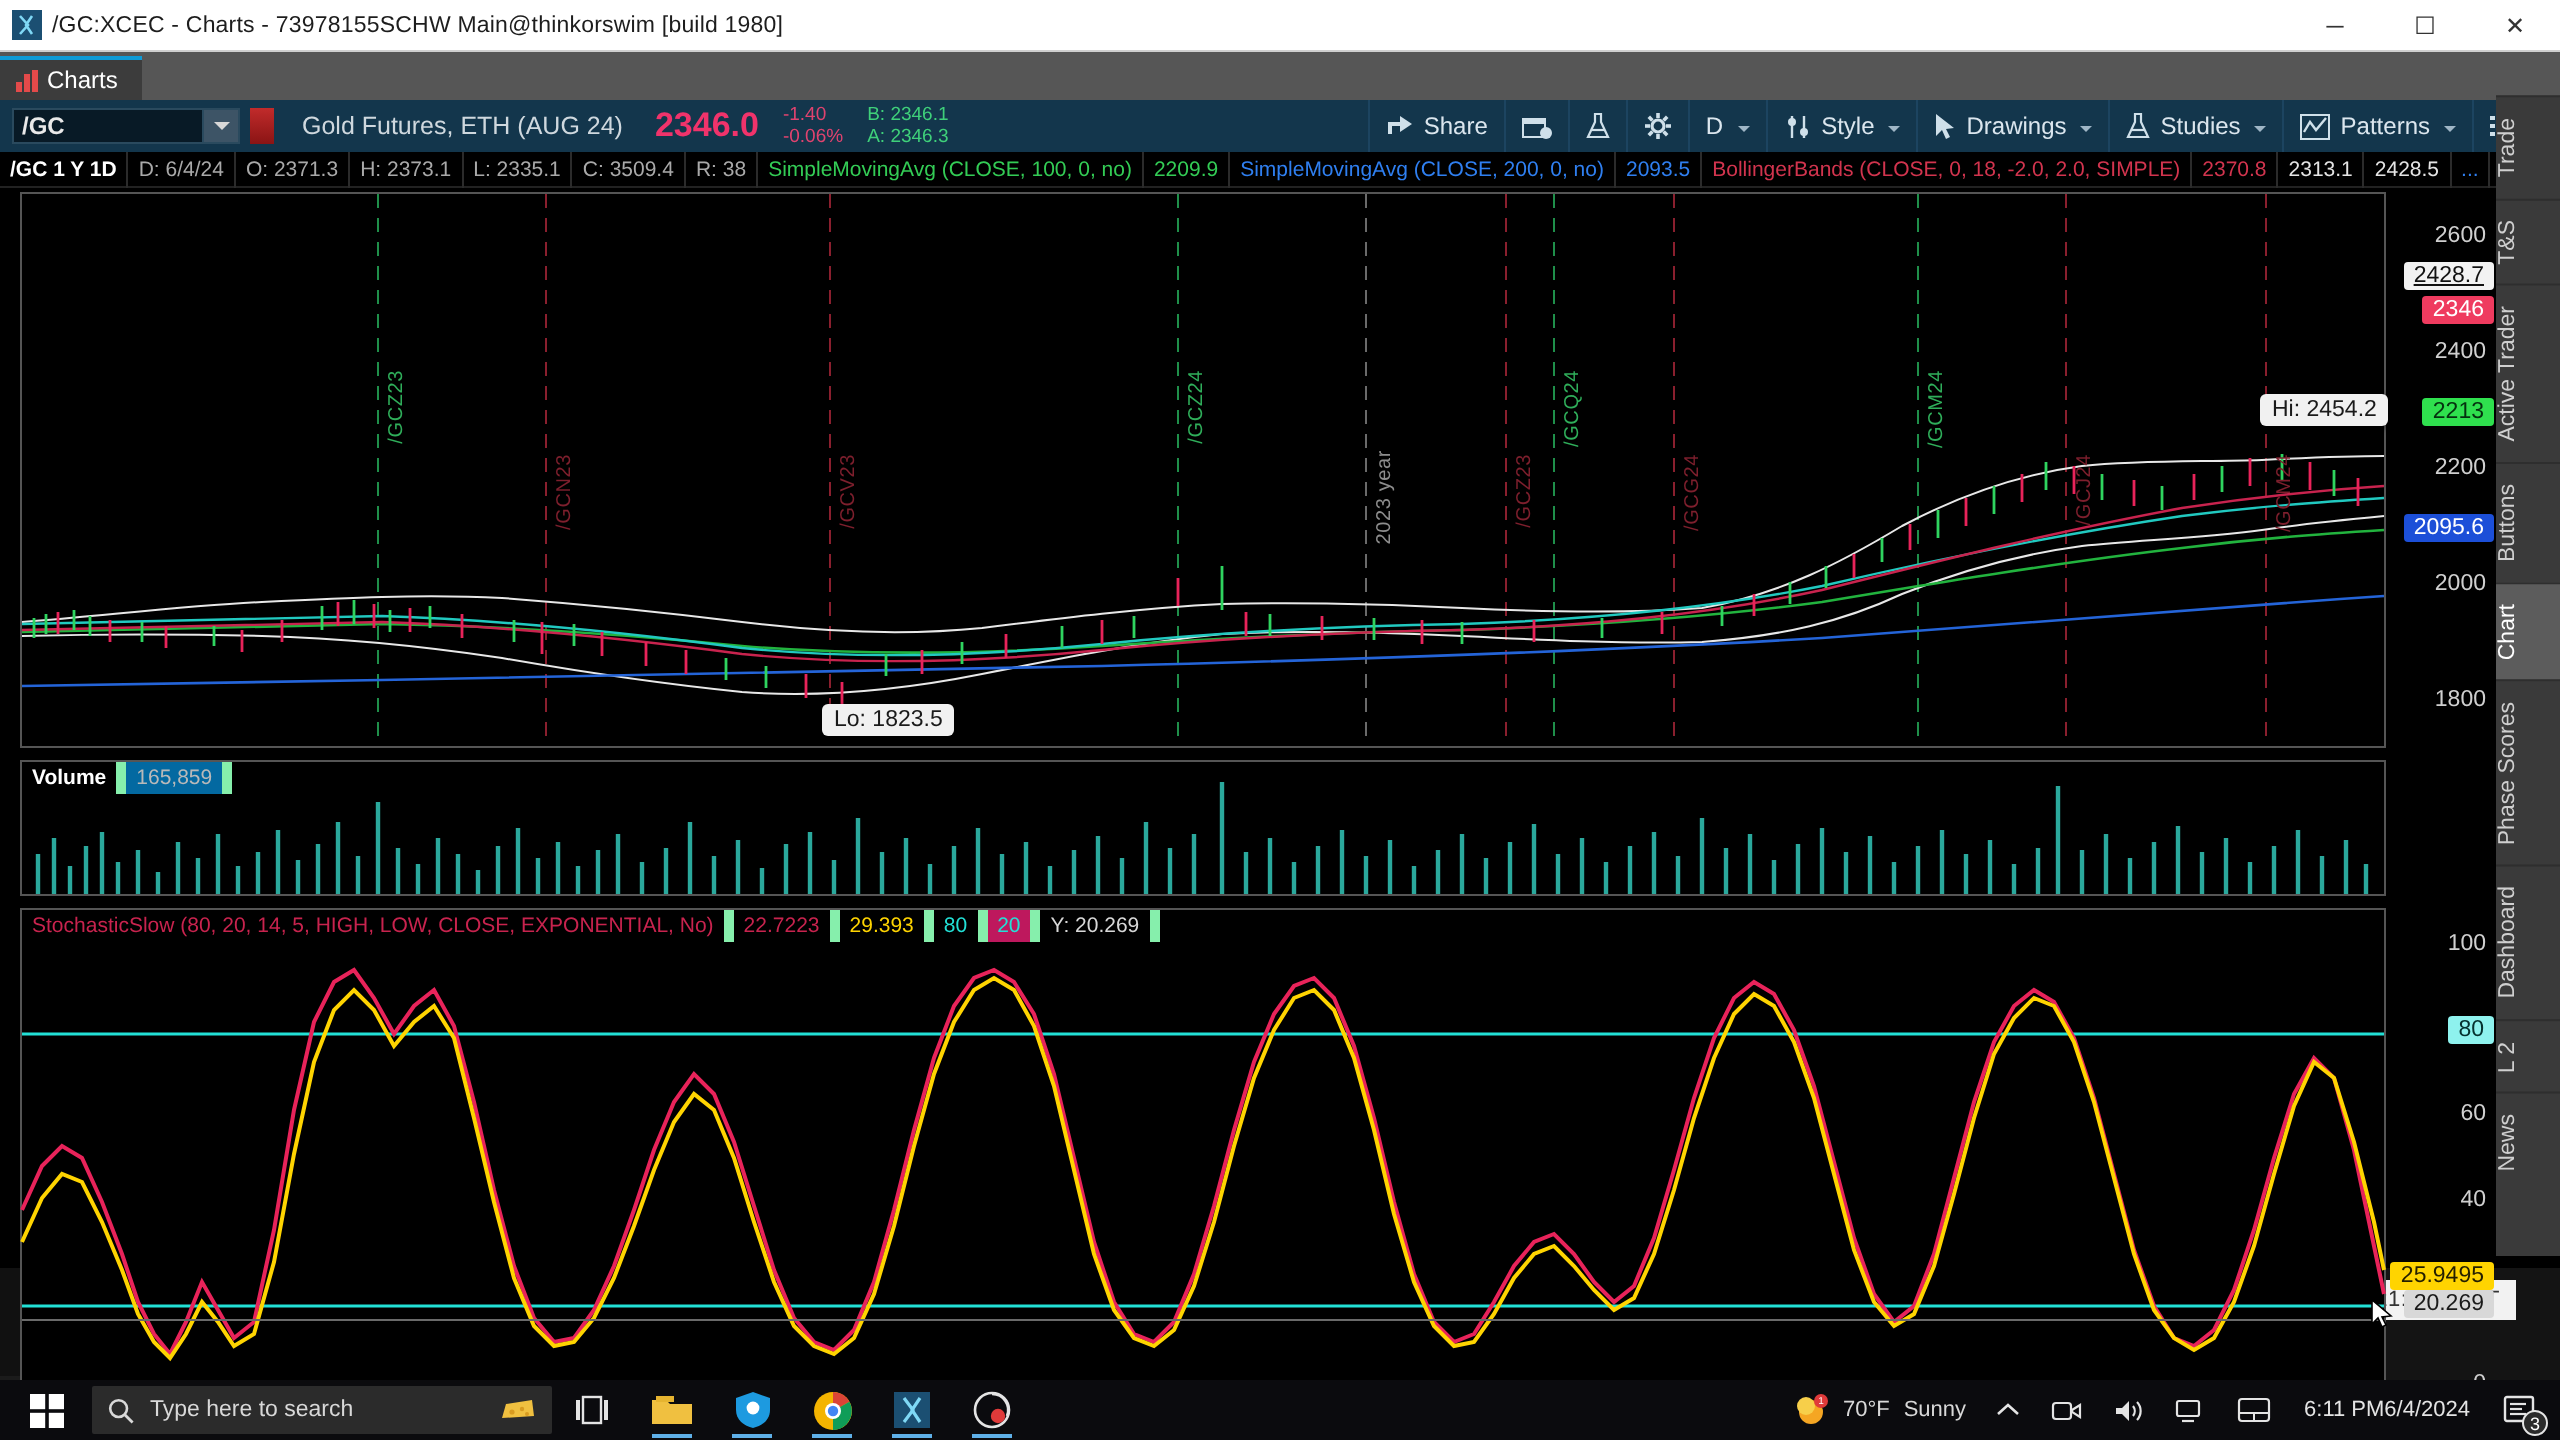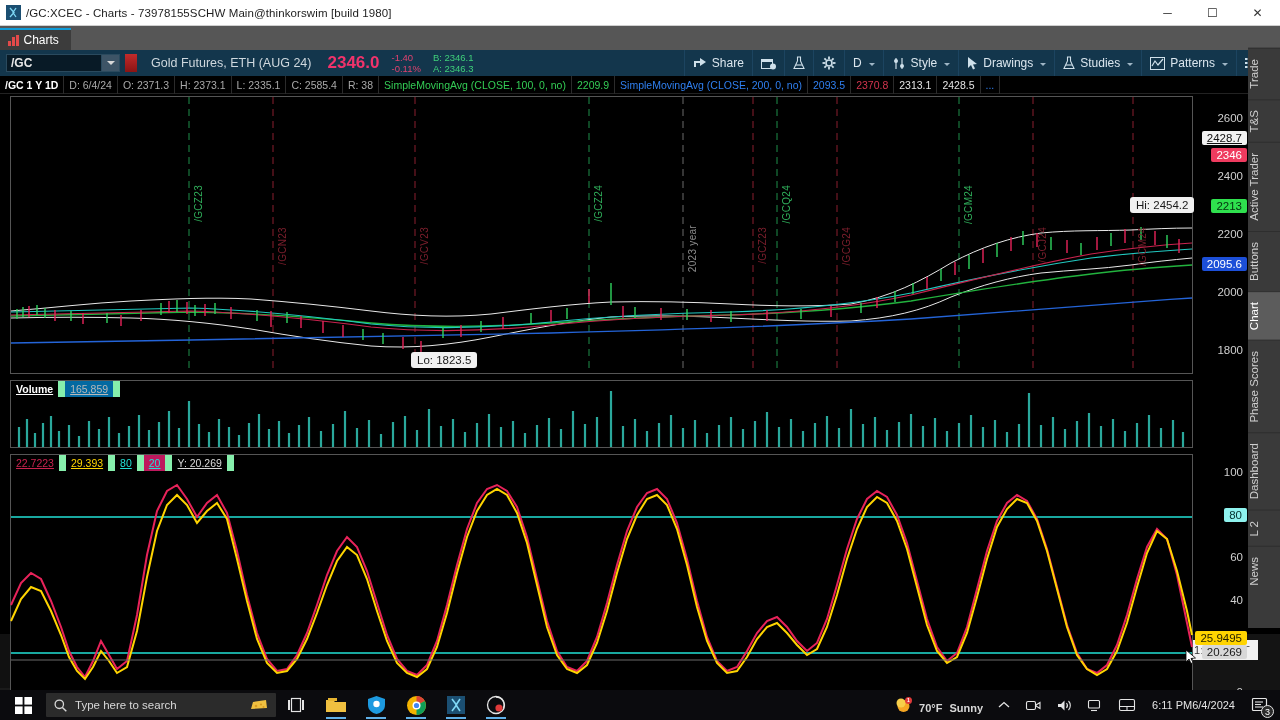--- a/index.html
+++ b/index.html
@@ -80,21 +80,21 @@
   
   .chartarea { position:relative; height:540px; background:#000; }
 
   .pane { position:absolute; left:0; background:#000; }
 
   .pricepane { left:10px; top:2px; width:1183px; height:278px; border:1px solid #555; }
   .volpane  { left:10px; top:286px; width:1183px; height:68px; border:1px solid #555; }
   .stopane  { left:10px; top:360px; width:1183px; height:240px; border:1px solid #555; }
 
   .pane-hdr { position:absolute; height:16px; display:flex; align-items:center; font-size:10.5px; z-index:6; }
-  .ph { padding:0 5px; height:16px; line-height:16px; border-right:7px solid #86efac; white-space:nowrap;text-decoration:underline; }
+  .ph { padding:0 5px; height:16px; line-height:16px; border-right:5px solid #86efac; white-space:nowrap; }
 
   
   .axis { position:absolute; right:0; top:0; width:58px; height:100%; }
   .axis .tick { position:absolute; right:8px; font-size:11.5px; color:#cfcfcf; transform:translateY(-50%); }
   .pill { position:absolute; right:4px; transform:translateY(-50%); padding:1px 5px; font-size:11.5px;
           border-radius:2px; white-space:nowrap; font-weight:500; }
 
   .axis-vert { position:absolute; right:6px; top:320px; font-size:10px; color:#8a8a8a;
                writing-mode:vertical-rl; }
 
@@ -128,21 +128,21 @@
              display:flex; align-items:center; }
   .tb-start { width:46px; height:30px; display:flex; align-items:center; justify-content:center; }
   .search { width:230px; height:24px; background:#2b2b2b; display:flex; align-items:center; gap:8px;
             padding:0 8px; border-radius:1px; }
   .search .ph-text { font-size:11.5px; color:#d8d8d8; }
   .tb-app { width:40px; height:30px; display:flex; align-items:center; justify-content:center; position:relative; }
   .tb-app.open:after { content:""; position:absolute; bottom:1px; left:10px; width:20px; height:2px; background:#5fb0e8; }
   .tray { position:absolute; right:4px; display:flex; align-items:center; gap:2px; }
   .tray-item { padding:0 7px; height:30px; display:flex; align-items:center; color:#e4e4e4; font-size:11.5px; }
   .clock { text-align:right; line-height:13px; font-size:11px; padding:0 8px; }
-  .wx { display:flex; align-items:flex-end; gap:7px; padding:0 6px;font-weight:bold; }
+  .wx { display:flex; align-items:center; gap:7px; padding:0 6px; }
 
   svg { overflow:visible; }
 </style>
 </head>
 <body>
 
 <div class="browser-bg"></div>
 <div class="bb-left"></div>
 <div class="bb-tablebox">
   <div class="bb-row">
@@ -191,21 +191,21 @@
   </div>
 
   <div class="symbar">
     <div class="sym-input">/GC</div>
     <div class="sym-caret"></div>
     <div class="sym-flag"></div>
     <div class="sym-name">Gold Futures, ETH (AUG 24)</div>
     <div class="sym-last">2346.0</div>
     <div class="sym-chg">
       <div>-1.40</div>
-      <div>-0.11%</div>
+      <div>-0.06%</div>
     </div>
     <div class="sym-ba">
       <div>B: 2346.1</div>
       <div>A: 2346.3</div>
     </div>
 
     <div class="tools">
       <div class="tool">
         <svg width="14" height="12" viewBox="0 0 14 12">
           <path d="M1 10 V4 H7 V1 L13 5 L7 9 V6 H3 V10 Z" fill="#cfe0ea"></path>
@@ -294,26 +294,27 @@
       </div>
     </div>
   </div>
 
   <div class="legend">
     <span class="lg sym">/GC 1 Y 1D</span>
     <span class="lg gray">D: 6/4/24</span>
     <span class="lg gray">O: 2371.3</span>
     <span class="lg gray">H: 2373.1</span>
     <span class="lg gray">L: 2335.1</span>
-    <span class="lg gray">C: 2585.4</span>
+    <span class="lg gray">C: 3509.4</span>
     <span class="lg gray">R: 38</span>
     <span class="lg green">SimpleMovingAvg (CLOSE, 100, 0, no)</span>
     <span class="lg green">2209.9</span>
     <span class="lg blue">SimpleMovingAvg (CLOSE, 200, 0, no)</span>
     <span class="lg blue">2093.5</span>
+    <span class="lg red">BollingerBands (CLOSE, 0, 18, -2.0, 2.0, SIMPLE)</span>
     <span class="lg red">2370.8</span>
     <span class="lg white">2313.1</span>
     <span class="lg white">2428.5</span>
     <span class="lg blue">...</span>
   </div>
 
   <div class="chartarea">
 
     <div class="pane pricepane">
       <svg width="1181" height="276" viewBox="0 0 1181 276">
@@ -576,20 +577,21 @@
             <line x1="1150" y1="66" x2="1150" y2="47"></line>
           <line x1="1162" y1="66" x2="1162" y2="39"></line>
             <line x1="1172" y1="66" x2="1172" y2="51"></line>
         </g>
       </svg>
     </div>
     <div class="axis-vert">&lt;thousa…</div>
 
     <div class="pane stopane">
       <div class="pane-hdr" style="left:0; top:0;">
+        <span class="ph" style="color:#c8234e; background:#000;">StochasticSlow (80, 20, 14, 5, HIGH, LOW, CLOSE, EXPONENTIAL, No)</span>
         <span class="ph" style="color:#c8234e; background:#000;">22.7223</span>
         <span class="ph" style="color:#ffd400; background:#000;">29.393</span>
         <span class="ph" style="color:#22e0d6; background:#000;">80</span>
         <span class="ph" style="color:#22e0d6; background:#be185d;">20</span>
         <span class="ph" style="color:#d8d8d8; background:#000;">Y: 20.269</span>
       </div>
       <svg width="1181" height="238" viewBox="0 0 1181 238" style="position:absolute; top:0; left:0;">
         <rect width="1181" height="238" fill="#000"></rect>
 
         <line x1="0" y1="62" x2="1181" y2="62" stroke="#22e0d6" stroke-width="1.6"></line>

